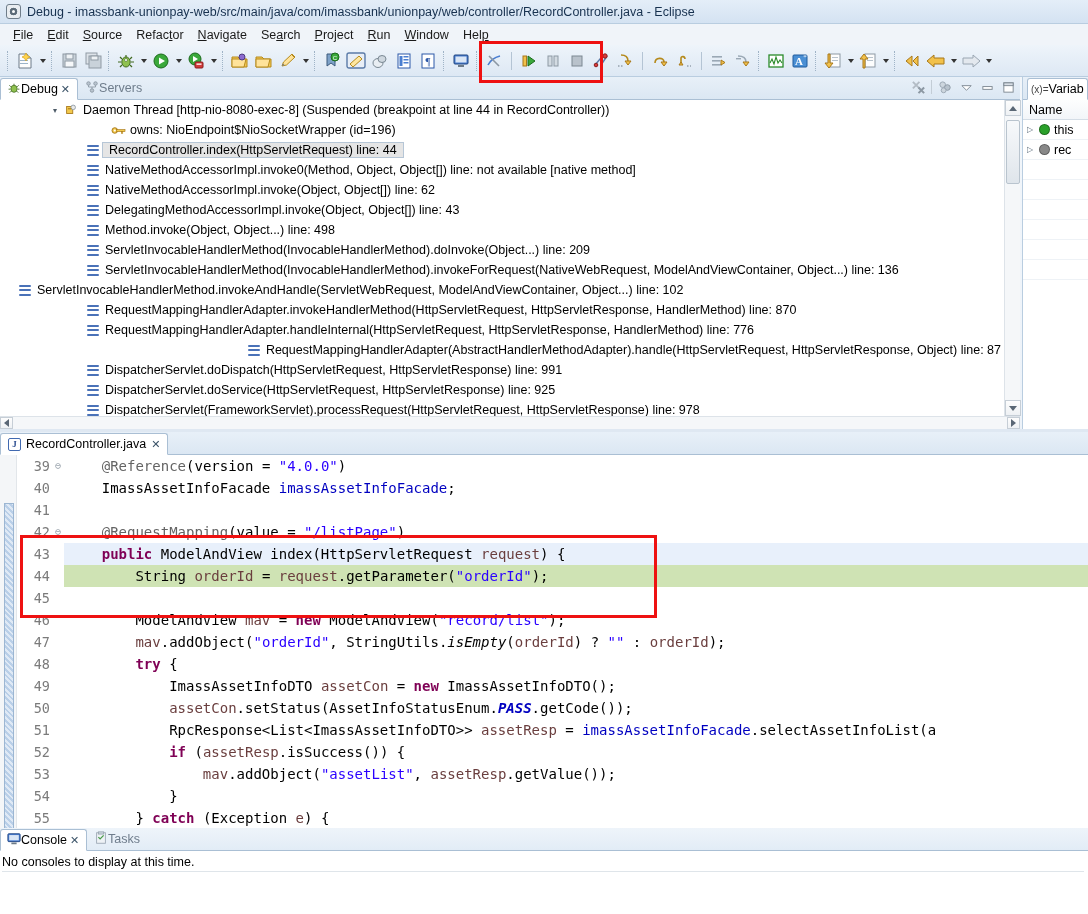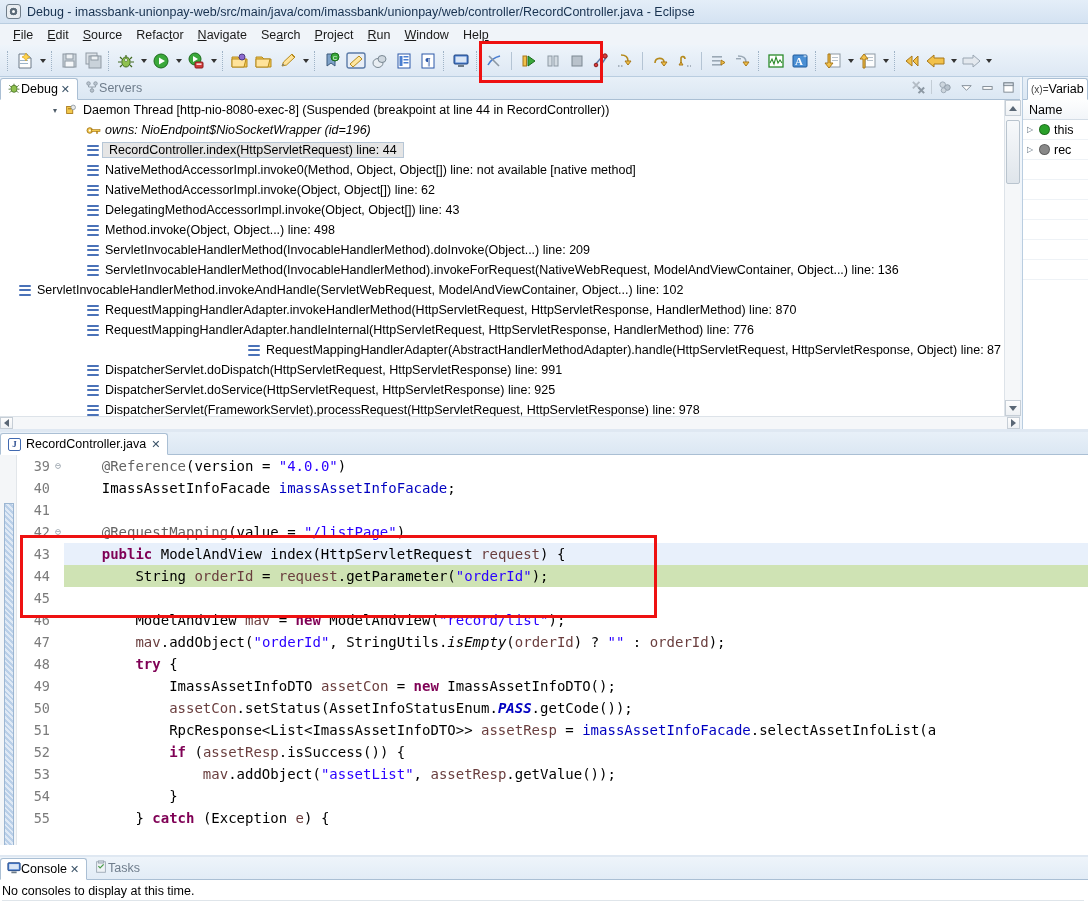--- a/index.html
+++ b/index.html
@@ -248,21 +248,21 @@
   .kw { color: #7f0055; font-weight: bold; }
   .str { color: #2a00ff; }
   .ann { color: #646464; }
   .fld { color: #0000c0; }
   .stat { font-style: italic; }
   .sfld { color: #0000c0; font-style: italic; font-weight: bold; }
   .plain { color: #000000; }
   .brown { color: #6a3e3e; }
 
   
-  #console-view { left: 0; top: 857px; width: 1088px; height: 53px; background:#fff; }
+  #console-view { left: 0; top: 828px; width: 1088px; height: 53px; background:#fff; }
   .console-body { padding: 4px 4px 0 2px; font-size: 12.5px; color:#000; }
   .console-line { border-bottom: 1px solid #dfe5ea; padding-bottom: 2px; }
 
   
   .vscroll {
     position: absolute; right: 0; top: 23px; width: 16px; bottom: 13px;
     background: #f5f7f9; border-left: 1px solid #dde3e9;
   }
   .vscroll .up, .vscroll .down {
     position:absolute; left:0; width:16px; height:16px;
@@ -621,21 +621,21 @@
           <span class="twisty">▾</span>
           <span class="ticon">
             <svg width="14" height="14" viewBox="0 0 16 16">
               <rect x="3" y="4" width="7" height="8" fill="#f2c94c" stroke="#a8781a"></rect>
               <circle cx="10.5" cy="5" r="2.6" fill="#e8e8e8" stroke="#8d99a4"></circle>
               <rect x="4.5" y="6" width="4" height="1.2" fill="#a8781a"></rect>
             </svg>
           </span>
           <span class="tlabel">Daemon Thread [http-nio-8080-exec-8] (Suspended (breakpoint at line 44 in RecordController))</span>
         </div>
-        <div class="trow" style="padding-left: 70px; font-style: italic;">
+        <div class="trow" style="padding-left: 95px;">
           <span class="twisty"></span>
           <span class="ticon">
             <svg width="15" height="13" viewBox="0 0 16 14">
               <circle cx="4" cy="7" r="3" fill="#f2c94c" stroke="#a8781a"></circle>
               <circle cx="4" cy="7" r="1.1" fill="#fff"></circle>
               <rect x="6" y="6" width="9" height="2.2" fill="#f2c94c" stroke="#a8781a" stroke-width=".7"></rect>
               <rect x="11" y="8" width="1.6" height="2" fill="#f2c94c" stroke="#a8781a" stroke-width=".6"></rect>
             </svg>
           </span>
           <span class="tlabel">owns: NioEndpoint$NioSocketWrapper  (id=196)</span>

